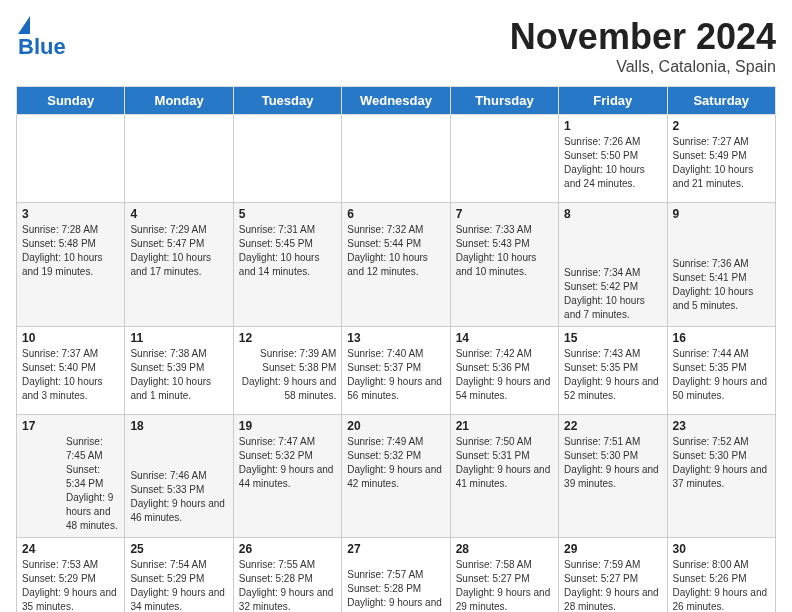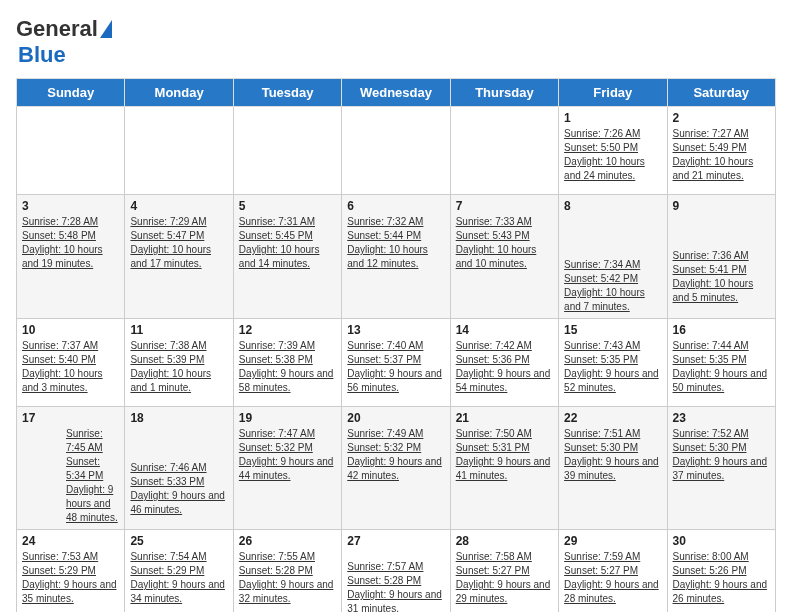--- a/index.html
+++ b/index.html
@@ -74,38 +74,40 @@
     }
     .day-num {
       font-weight: bold;
       font-size: 12px;
       margin-bottom: 2px;
     }
     .day-info {
       font-size: 10px;
       line-height: 1.4;
       color: #333;
-      text-decoration: underline;
     }
     .empty-cell {
       background: #fff !important;
     }
   </style>
 </head>
 <body>
 
 <div class="header-area">
   <div class="logo">
     <div class="logo-line">
-      <span style="font-size:22px;font-weight:bold;color:#333;">General</span>
       <span class="logo-triangle"></span>
     </div>
     <div>
       <span style="font-size:22px;font-weight:bold;color:#1a6abf;margin-left:2px;">Blue</span>
     </div>
+  </div>
+  <div class="title-area">
+    <div class="month-title">November 2024</div>
+    <div class="subtitle">Valls, Catalonia, Spain</div>
   </div>
 </div>
 
 <table>
   <thead>
     <tr>
     <th>Sunday</th>
         <th>Monday</th>
         <th>Tuesday</th>
         <th>Wednesday</th>
@@ -186,21 +188,21 @@
 Daylight: 10 hours and 3 minutes.</div>
         </td>
         <td>
           <div class="day-num">11</div>
           <div class="day-info" style="white-space: pre-line;">Sunrise: 7:38 AM
 Sunset: 5:39 PM
 Daylight: 10 hours and 1 minute.</div>
         </td>
         <td>
           <div class="day-num">12</div>
-          <div class="day-info" style="white-space: pre-line;">Sunrise: 7:39 AM
+          <div class="day-info" style="white-space: pre-line; text-align: right;">Sunrise: 7:39 AM
 Sunset: 5:38 PM
 Daylight: 9 hours and 58 minutes.</div>
         </td>
         <td>
           <div class="day-num">13</div>
           <div class="day-info" style="white-space: pre-line;">Sunrise: 7:40 AM
 Sunset: 5:37 PM
 Daylight: 9 hours and 56 minutes.</div>
         </td>
         <td>

